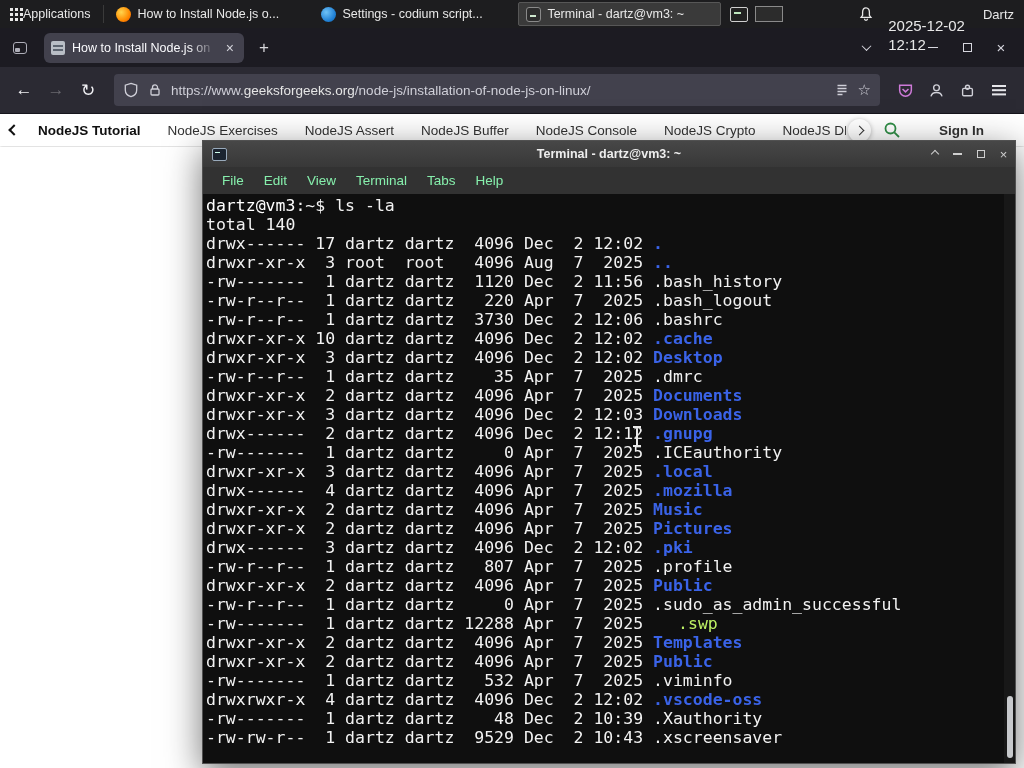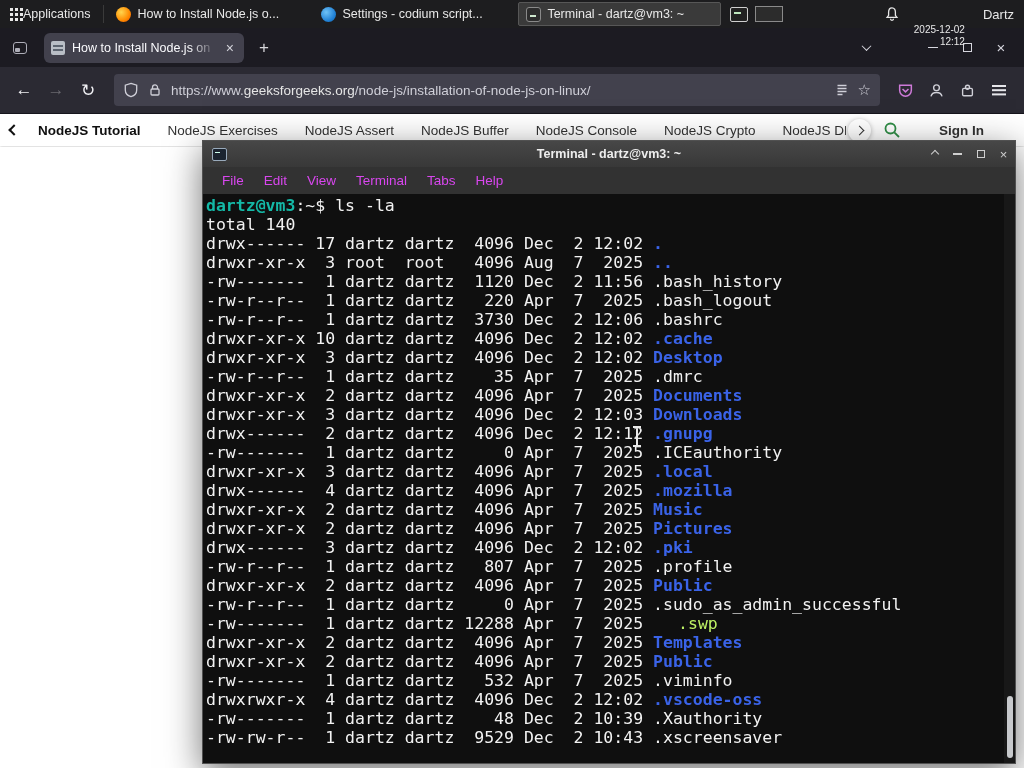--- a/index.html
+++ b/index.html
@@ -24,21 +24,21 @@
   .ticon.firefox { background:radial-gradient(circle at 35% 35%, #ffd54d, #ff8a00 60%, #e64a00); }
   .ticon.codium  { background:radial-gradient(circle at 35% 35%, #6ec2f7, #1f7fd4 65%, #11619f); }
   .ticon.term    { border-radius:3px; background:#2d2d2d; border:1px solid #8a8a8a; position:relative; }
   .ticon.term::before { content:""; position:absolute; left:3px; bottom:4px; width:6px; height:2px; background:#cfe8cf; }
   .tray-icon { width:18px; height:15px; border:1.5px solid #cfcfcf; border-radius:2px; background:#222;
                margin-left:8px; position:relative; }
   .tray-icon::before { content:""; position:absolute; left:3px; top:4px; width:7px; height:2px; background:#bfe8bf; }
   .pager-cell { width:28px; height:16px; border:1px solid #8a8a8a; background:#2c2c2c; margin-left:7px; }
   .panel-spacer { flex:1; }
   .bell { width:16px; height:16px; margin-right:14px; }
-  .clock { text-align:right; font-size:10px; line-height:1.25; margin-right:18px;margin-top:44px; }
+  .clock { text-align:left; font-size:15px; line-height:1.25; margin-right:18px;margin-top:44px; }
   .user-label { margin-right:10px; font-size:13px; }
 
   
   .browser { position:absolute; left:0; top:28px; width:1024px; height:740px; background:#fff; z-index:10; }
   .tabbar { height:39px; background:#1c1b22; display:flex; align-items:center; padding:0 6px; }
   .fxview-btn { width:28px; height:28px; display:flex; align-items:center; justify-content:center; border-radius:4px; }
   .fxview-ico { width:14px; height:12px; border:1.6px solid #aeaeb8; border-radius:3px; position:relative; }
   .fxview-ico::before { content:""; position:absolute; left:1px; bottom:1px; width:5px; height:4px; background:#aeaeb8; border-radius:1px; }
   .tab { display:flex; align-items:center; gap:7px; width:200px; height:30px; margin-left:10px;
          background:#42414d; border-radius:6px; padding:0 7px; color:#fbfbfe; font-size:12.5px; }
@@ -101,26 +101,26 @@
                 position:relative; color:#e8e8e8; flex:0 0 auto; }
   .t-icon { width:15px; height:13px; border:1px solid #9ab; border-radius:2px; background:#1b2430; margin-left:9px; position:relative; }
   .t-icon::before { content:""; position:absolute; left:2px; top:3px; width:5px; height:1.6px; background:#cfe; }
   .t-title { position:absolute; left:0; right:0; text-align:center; font-size:12.5px; font-weight:700; color:#ededed; }
   .t-btns { margin-left:auto; display:flex; align-items:center; height:100%; position:relative; }
   .t-btn { width:23px; height:100%; display:flex; align-items:center; justify-content:center; color:#cfcfcf; font-size:13px; }
   .t-btn .chev { width:6px; height:6px; border-width:1.6px; }
   .t-btn .ico-min { width:9px; }
   .t-btn .ico-max { width:8px; height:8px; border-width:1.4px; }
   .t-menubar { height:27px; background:#323232; display:flex; align-items:center; padding-left:9px;
-               color:#d946ef; font-size:13.5px; flex:0 0 auto; }
+               color:#86efac; font-size:13.5px; flex:0 0 auto; }
   .menu-item { padding:3px 10px; border-radius:2px; }
   .t-content { flex:1; background:#0f0f0f; position:relative; overflow:hidden; padding:2px 0 0 3px;
                font-family:"DejaVu Sans Mono", monospace; font-size:16.5px; line-height:19px; color:#f2f2f2; }
   .term-line { white-space:pre; height:19px; }
-  .c-green { color:#14b8a6; font-weight:700; }
+  .c-green { color:#ffffff; font-weight:400; }
   .fn-dir  { color:#3a63e8; font-weight:700; }
   .fn-file { color:#f2f2f2; }
   .fn-dim  { color:#bef264;margin-left:25px; }
   .t-scroll { position:absolute; top:0; right:0; bottom:0; width:11px; background:#181818; }
   .t-thumb { position:absolute; right:2px; bottom:5px; width:6px; height:62px; background:#c7c9cc; border-radius:3px; }
 
   
   .ibeam { position:absolute; left:632px; top:426px; width:10px; height:21px; z-index:50; pointer-events:none; }
   .ibeam::before { content:""; position:absolute; left:4px; top:1px; bottom:1px; width:2px; background:#e9e9e9; box-shadow:0 0 1px #000; }
   .ibeam::after { content:""; position:absolute; left:1px; top:0; width:8px; height:2px; background:#e9e9e9;

